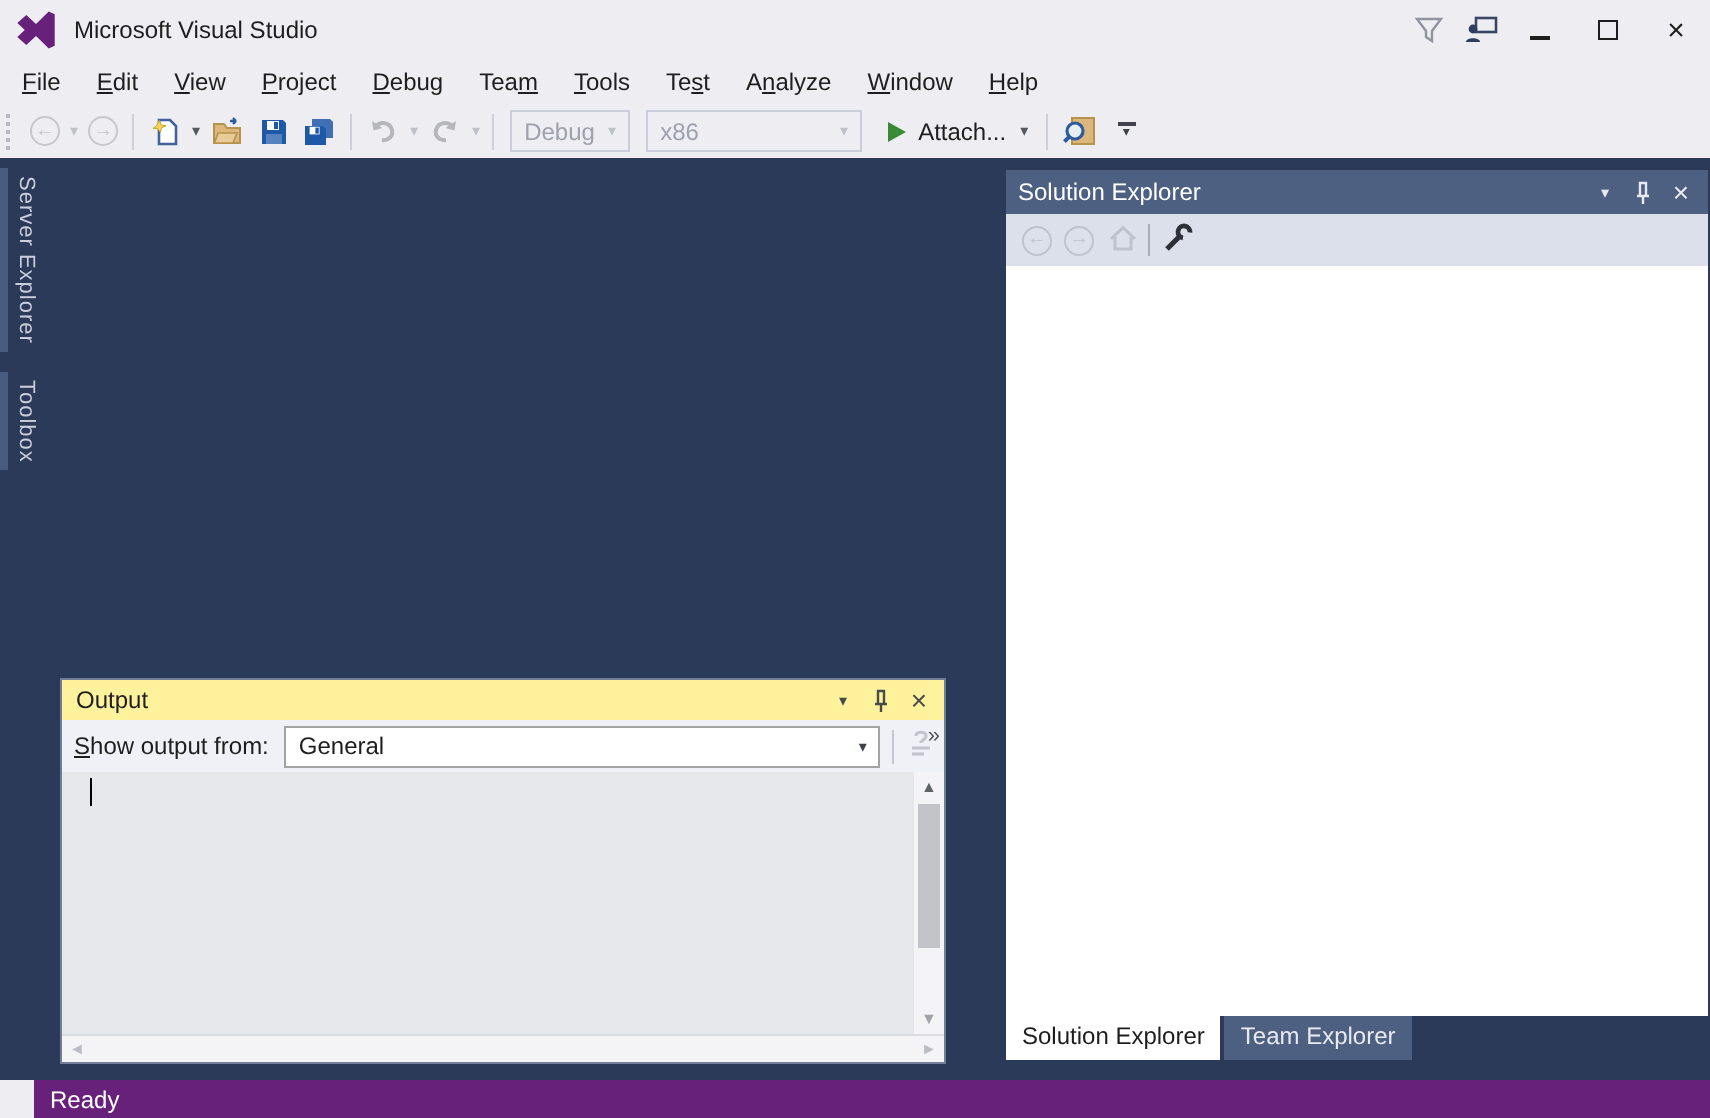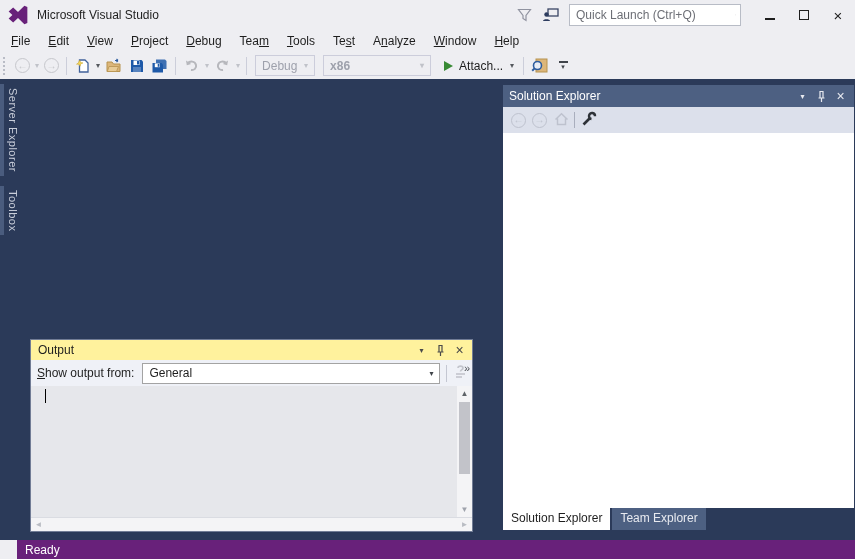--- a/index.html
+++ b/index.html
@@ -37,21 +37,21 @@
   .tsep { width:1px; height:18px; background:#CCCEDA; margin:0 4px; }
   .tool-btn { height:22px; display:flex; align-items:center; justify-content:center; padding:0 3px; }
   .nav-circle { width:15px; height:15px; border-radius:50%; border:1.5px solid #C6C7CC; color:#C6C7CC;
                 display:flex; align-items:center; justify-content:center; font-size:10px; line-height:10px; }
   .caret { font-size:8px; color:#55585E; padding:0 2px; }
   .caret.dis { color:#C0C2C9; }
   .combo { height:21px; border:1px solid #CCCDDB; background:#EEEEF2; color:#9EA1AC;
            display:flex; align-items:center; padding:0 4px 0 6px; }
   .combo .caret { margin-left:auto; color:#C0C2C9; }
   .combo.debug { width:60px; margin-left:4px; }
-  .combo.platform { width:108px; margin-left:8px;font-weight:bold; }
+  .combo.platform { width:108px; margin-left:8px; }
   .attach { display:flex; align-items:center; margin-left:10px; height:22px; padding:0 3px; }
   .play-tri { width:0; height:0; border-left:9px solid #388A34; border-top:5.5px solid transparent;
               border-bottom:5.5px solid transparent; margin-right:6px; }
   .attach-label { color:#1E1E1E; margin-right:5px; }
   .overflow-btn { width:14px; margin-left:4px; display:flex; flex-direction:column; align-items:center; }
   .overflow-line { width:9px; border-top:2px solid #40444A; margin-bottom:1px; }
   .overflow-caret { font-size:7px; color:#40444A; line-height:6px; }
 
   
   .main { position:absolute; left:0; top:79px; width:855px; height:461px; background:#2B3A59;padding-left:30px; }
@@ -127,27 +127,20 @@
           <path d="M1.5 1.5 H13.5 L9 7.5 V12.5 L6 10.5 V7.5 Z" fill="none" stroke="#9093A0" stroke-width="1.2"></path>
         </svg>
     </span>
     <span class="tb-icon">
       <svg width="17" height="15" viewBox="0 0 17 15">
         <rect x="6" y="1" width="10" height="7" fill="none" stroke="#3A4664" stroke-width="1.3"></rect>
         <circle cx="4.5" cy="6.5" r="2.2" fill="#2D3C5F"></circle>
         <path d="M1 13 C1 10.5 8 10.5 8 13 Z" fill="#2D3C5F"></path>
       </svg>
     </span>
-    <div class="quick-launch">
-      <input type="text" placeholder="Quick Launch (Ctrl+Q)" style="">
-      <svg width="14" height="14" viewBox="0 0 14 14" style="margin-right:4px;">
-        <circle cx="6" cy="6" r="3.6" fill="none" stroke="#6D6F76" stroke-width="1.4"></circle>
-        <line x1="8.7" y1="8.7" x2="12" y2="12" stroke="#6D6F76" stroke-width="1.6"></line>
-      </svg>
-    </div>
     <span class="win-btn">
         <span class="min-glyph"></span>
       </span>
     <span class="win-btn">
         <span class="max-glyph"></span>
       </span>
     <span class="win-btn">
         <span class="close-glyph">×</span>
       </span>
   </div>

